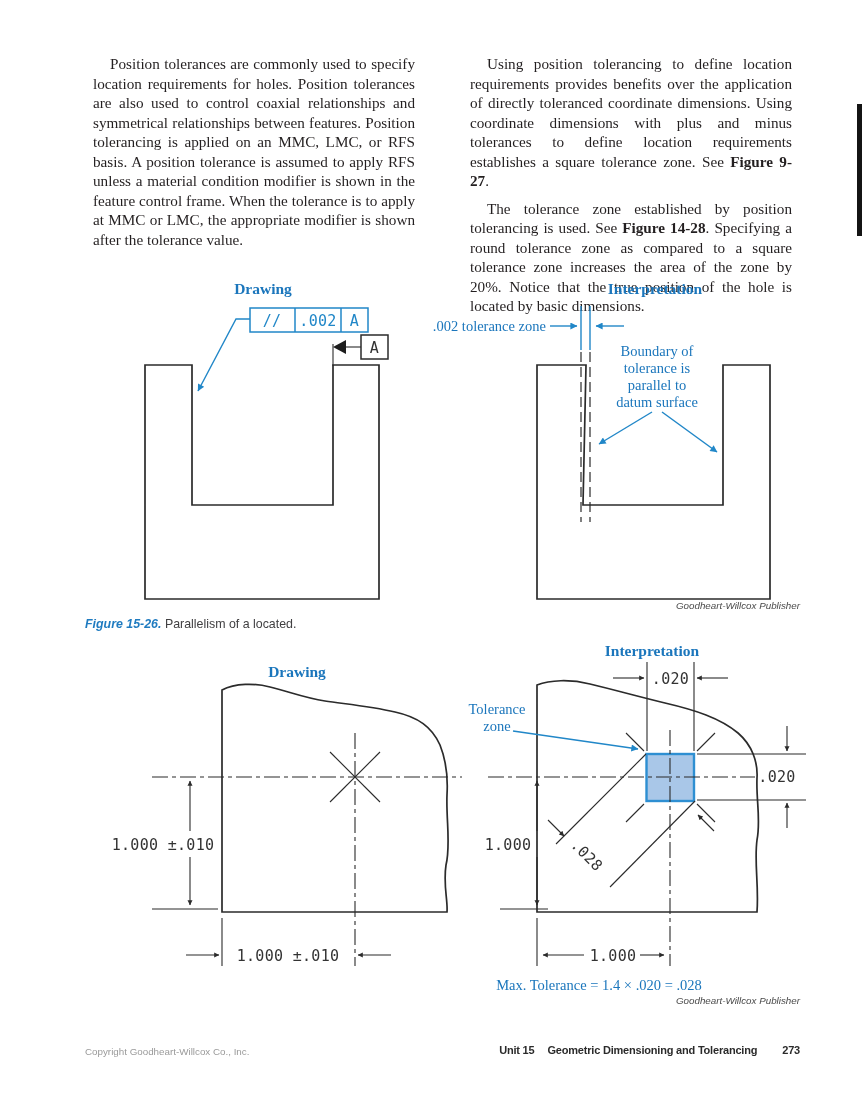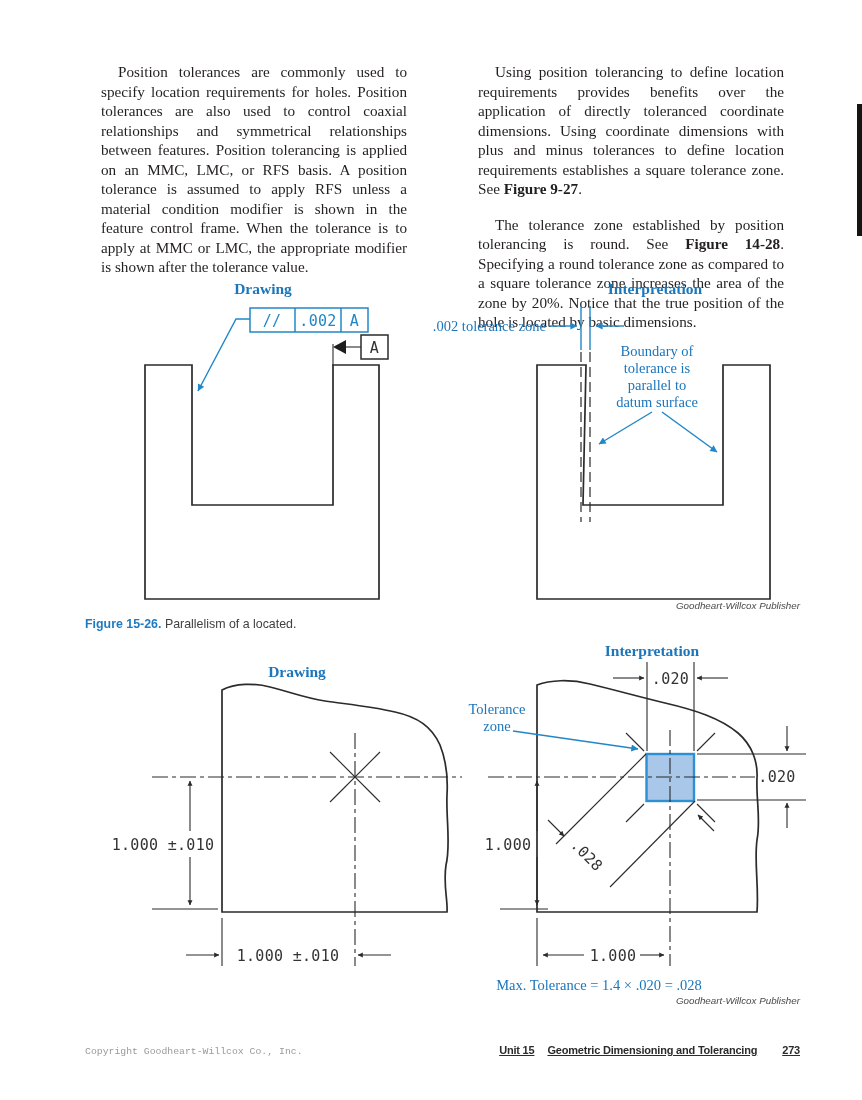--- a/index.html
+++ b/index.html
@@ -1,31 +1,31 @@
 <!DOCTYPE html>
 <html><head>
 <meta charset="utf-8">
 <style>
   html,body{margin:0;padding:0;background:#e8e8e8;}
   .page{position:relative;width:862px;height:1100px;background:#ffffff;overflow:hidden;
         font-family:"Liberation Serif",serif;color:#231f20;}
   .bleed-tab{position:absolute;right:0;top:104px;width:5px;height:132px;background:#141414;}
   .col{position:absolute;top:46px;width:338px;font-size:15.2px;line-height:1.285;
        text-align:justify;color:#231f20;}
-  .col p{margin:16px;text-indent:17px;}
+  .col p{margin:8px;text-indent:17px;}
   .col-left{left:85px;}
   .col-right{left:462px;}
   .fig-svg{position:absolute;}
   .caption{position:absolute;left:85px;font-family:"Liberation Sans",sans-serif;
            font-size:12.4px;color:#414042;}
-  .caption .ref{color:#1f7bc0;font-weight:bold;}
-  .footer-left{position:absolute;left:85px;top:1046px;font-family:Liberation Mono, monospace;
+  .caption .ref{color:#1f7bc0;font-weight:bold;font-style:italic;}
+  .footer-left{position:absolute;left:85px;top:1046px;font-family:Liberation Sans, sans-serif;
                font-size:9.8px;color:#9a9a9a;}
   .footer-right{position:absolute;right:62px;top:1044px;font-family:"Liberation Sans",sans-serif;
-                font-size:11px;font-weight:bold;color:#2b2b2b;letter-spacing:-0.2px;text-decoration:underline;}
+                font-size:11px;font-weight:bold;color:#2b2b2b;letter-spacing:-0.2px;}
   .footer-right .gap-s{display:inline-block;width:13px;}
   .footer-right .gap-l{display:inline-block;width:25px;}
   
   text{user-select:none;}
   .t-head{font-family:"Liberation Serif",serif;font-weight:bold;font-size:15.5px;fill:#1b76bc;}
   .t-note{font-family:"Liberation Serif",serif;font-size:14.5px;fill:#1b76bc;}
   .t-cad{font-family:"DejaVu Sans Mono",monospace;font-size:15px;fill:#333333;letter-spacing:0.3px;}
   .t-cad-blue{fill:#2187c8;}
   .t-credit{font-family:"Liberation Sans",sans-serif;font-style:italic;font-size:9.8px;fill:#4a4a4a;}
   .ln{stroke:#2b2b2b;stroke-width:1.7;fill:none;}
@@ -39,21 +39,21 @@
 
 <div class="page">
 
   <div class="bleed-tab"></div>
 
   <div class="col col-left">
     <p>Position tolerances are commonly used to specify location requirements for holes. Position tolerances are also used to control coaxial relationships and symmetrical relationships between features. Position tolerancing is applied on an MMC, LMC, or RFS basis. A position tolerance is assumed to apply RFS unless a material condition modifier is shown in the feature control frame. When the tolerance is to apply at MMC or LMC, the appropriate modifier is shown after the tolerance value.</p>
   </div>
   <div class="col col-right">
     <p><span>Using position tolerancing to define location requirements provides benefits over the application of directly toleranced coordinate dimensions. Using coordinate dimensions with plus and minus tolerances to define location requirements establishes a square tolerance zone. See </span><b>Figure 9-27</b><span>.</span></p>
-    <p><span>The tolerance zone established by position tolerancing is round. See </span><b>Figure 14-28</b><span>. Specifying a round tolerance zone as compared to a square tolerance zone increases the area of the zone by 20%. Notice that the true position of the hole is located by basic dimensions.</span></p>
+    <p><span>The tolerance zone established by position tolerancing is used. See </span><b>Figure 14-28</b><span>. Specifying a round tolerance zone as compared to a square tolerance zone increases the area of the zone by 20%. Notice that the true position of the hole is located by basic dimensions.</span></p>
   </div>
 
   <svg class="fig-svg" style="left:85px;top:272px" width="725" height="342" viewBox="85 272 725 342">
     <defs>
       <marker id="ab26" viewBox="0 0 10 10" refX="9.5" refY="5" markerWidth="11" markerHeight="4.6" orient="auto">
         <path d="M0,0 L10,5 L0,10 z" fill="#2b2b2b"></path>
       </marker>
       <marker id="abl26" viewBox="0 0 10 10" refX="9.5" refY="5" markerWidth="10" markerHeight="5" orient="auto">
         <path d="M0,0 L10,5 L0,10 z" fill="#2187c8"></path>
       </marker>

